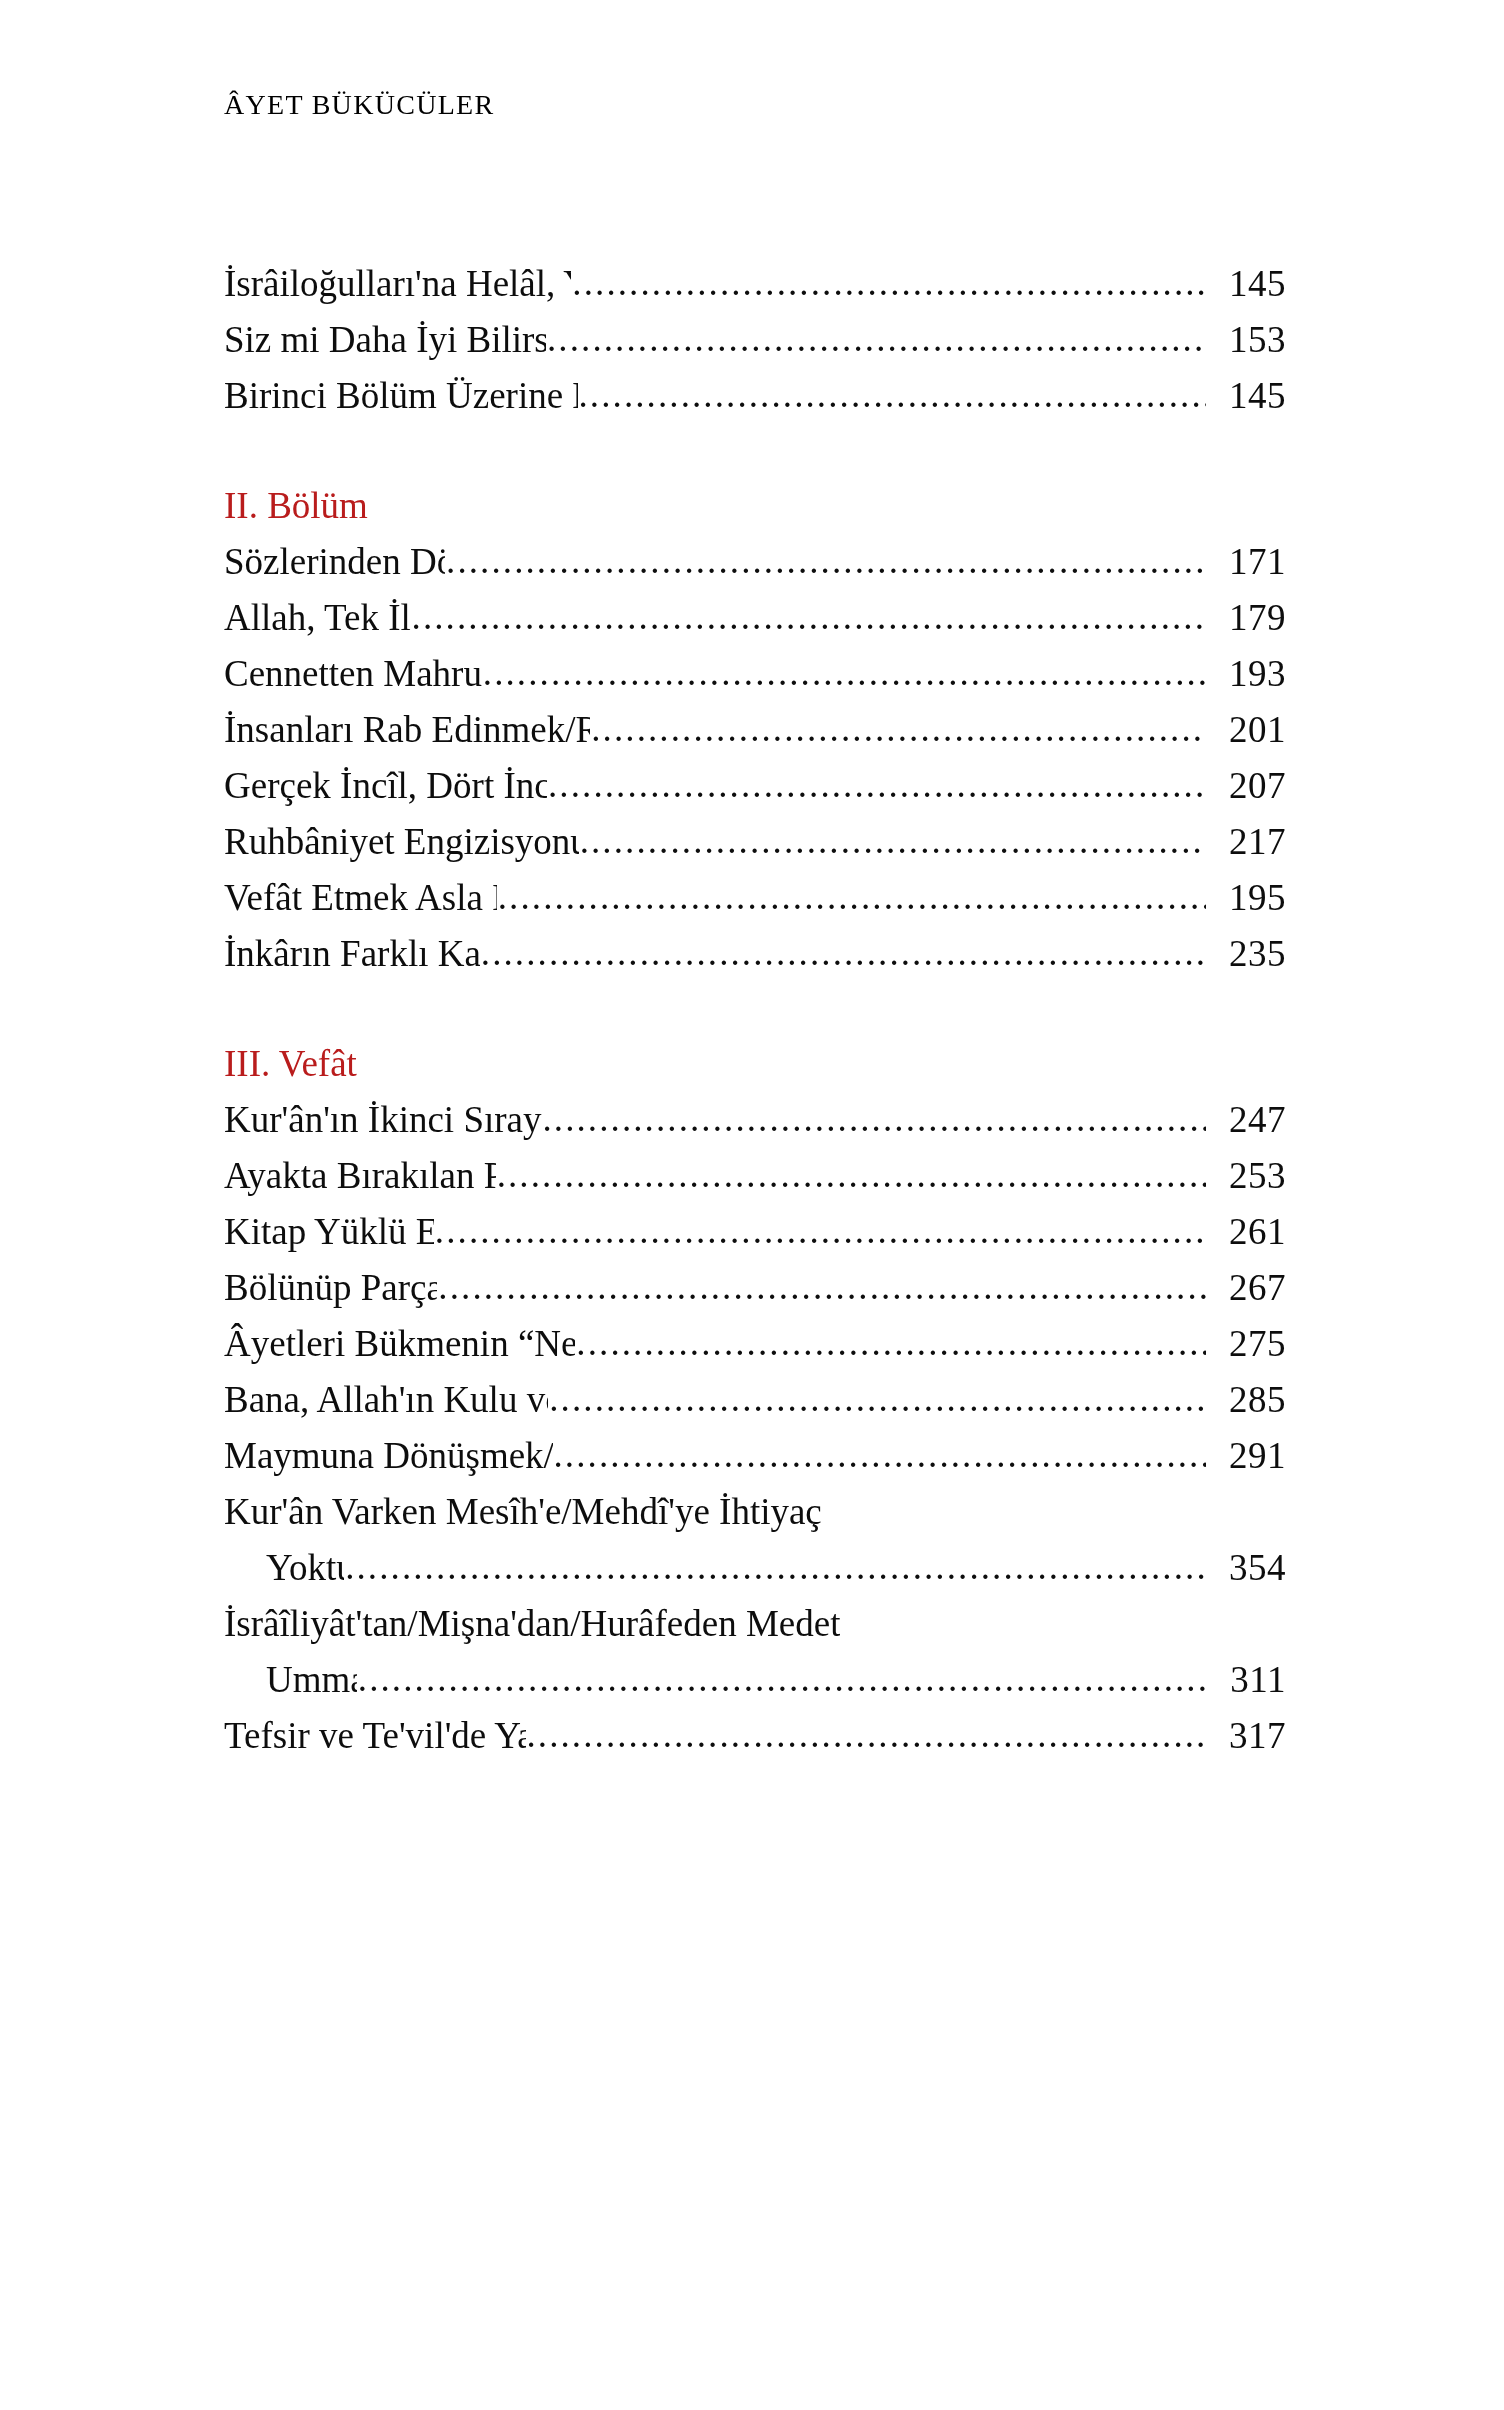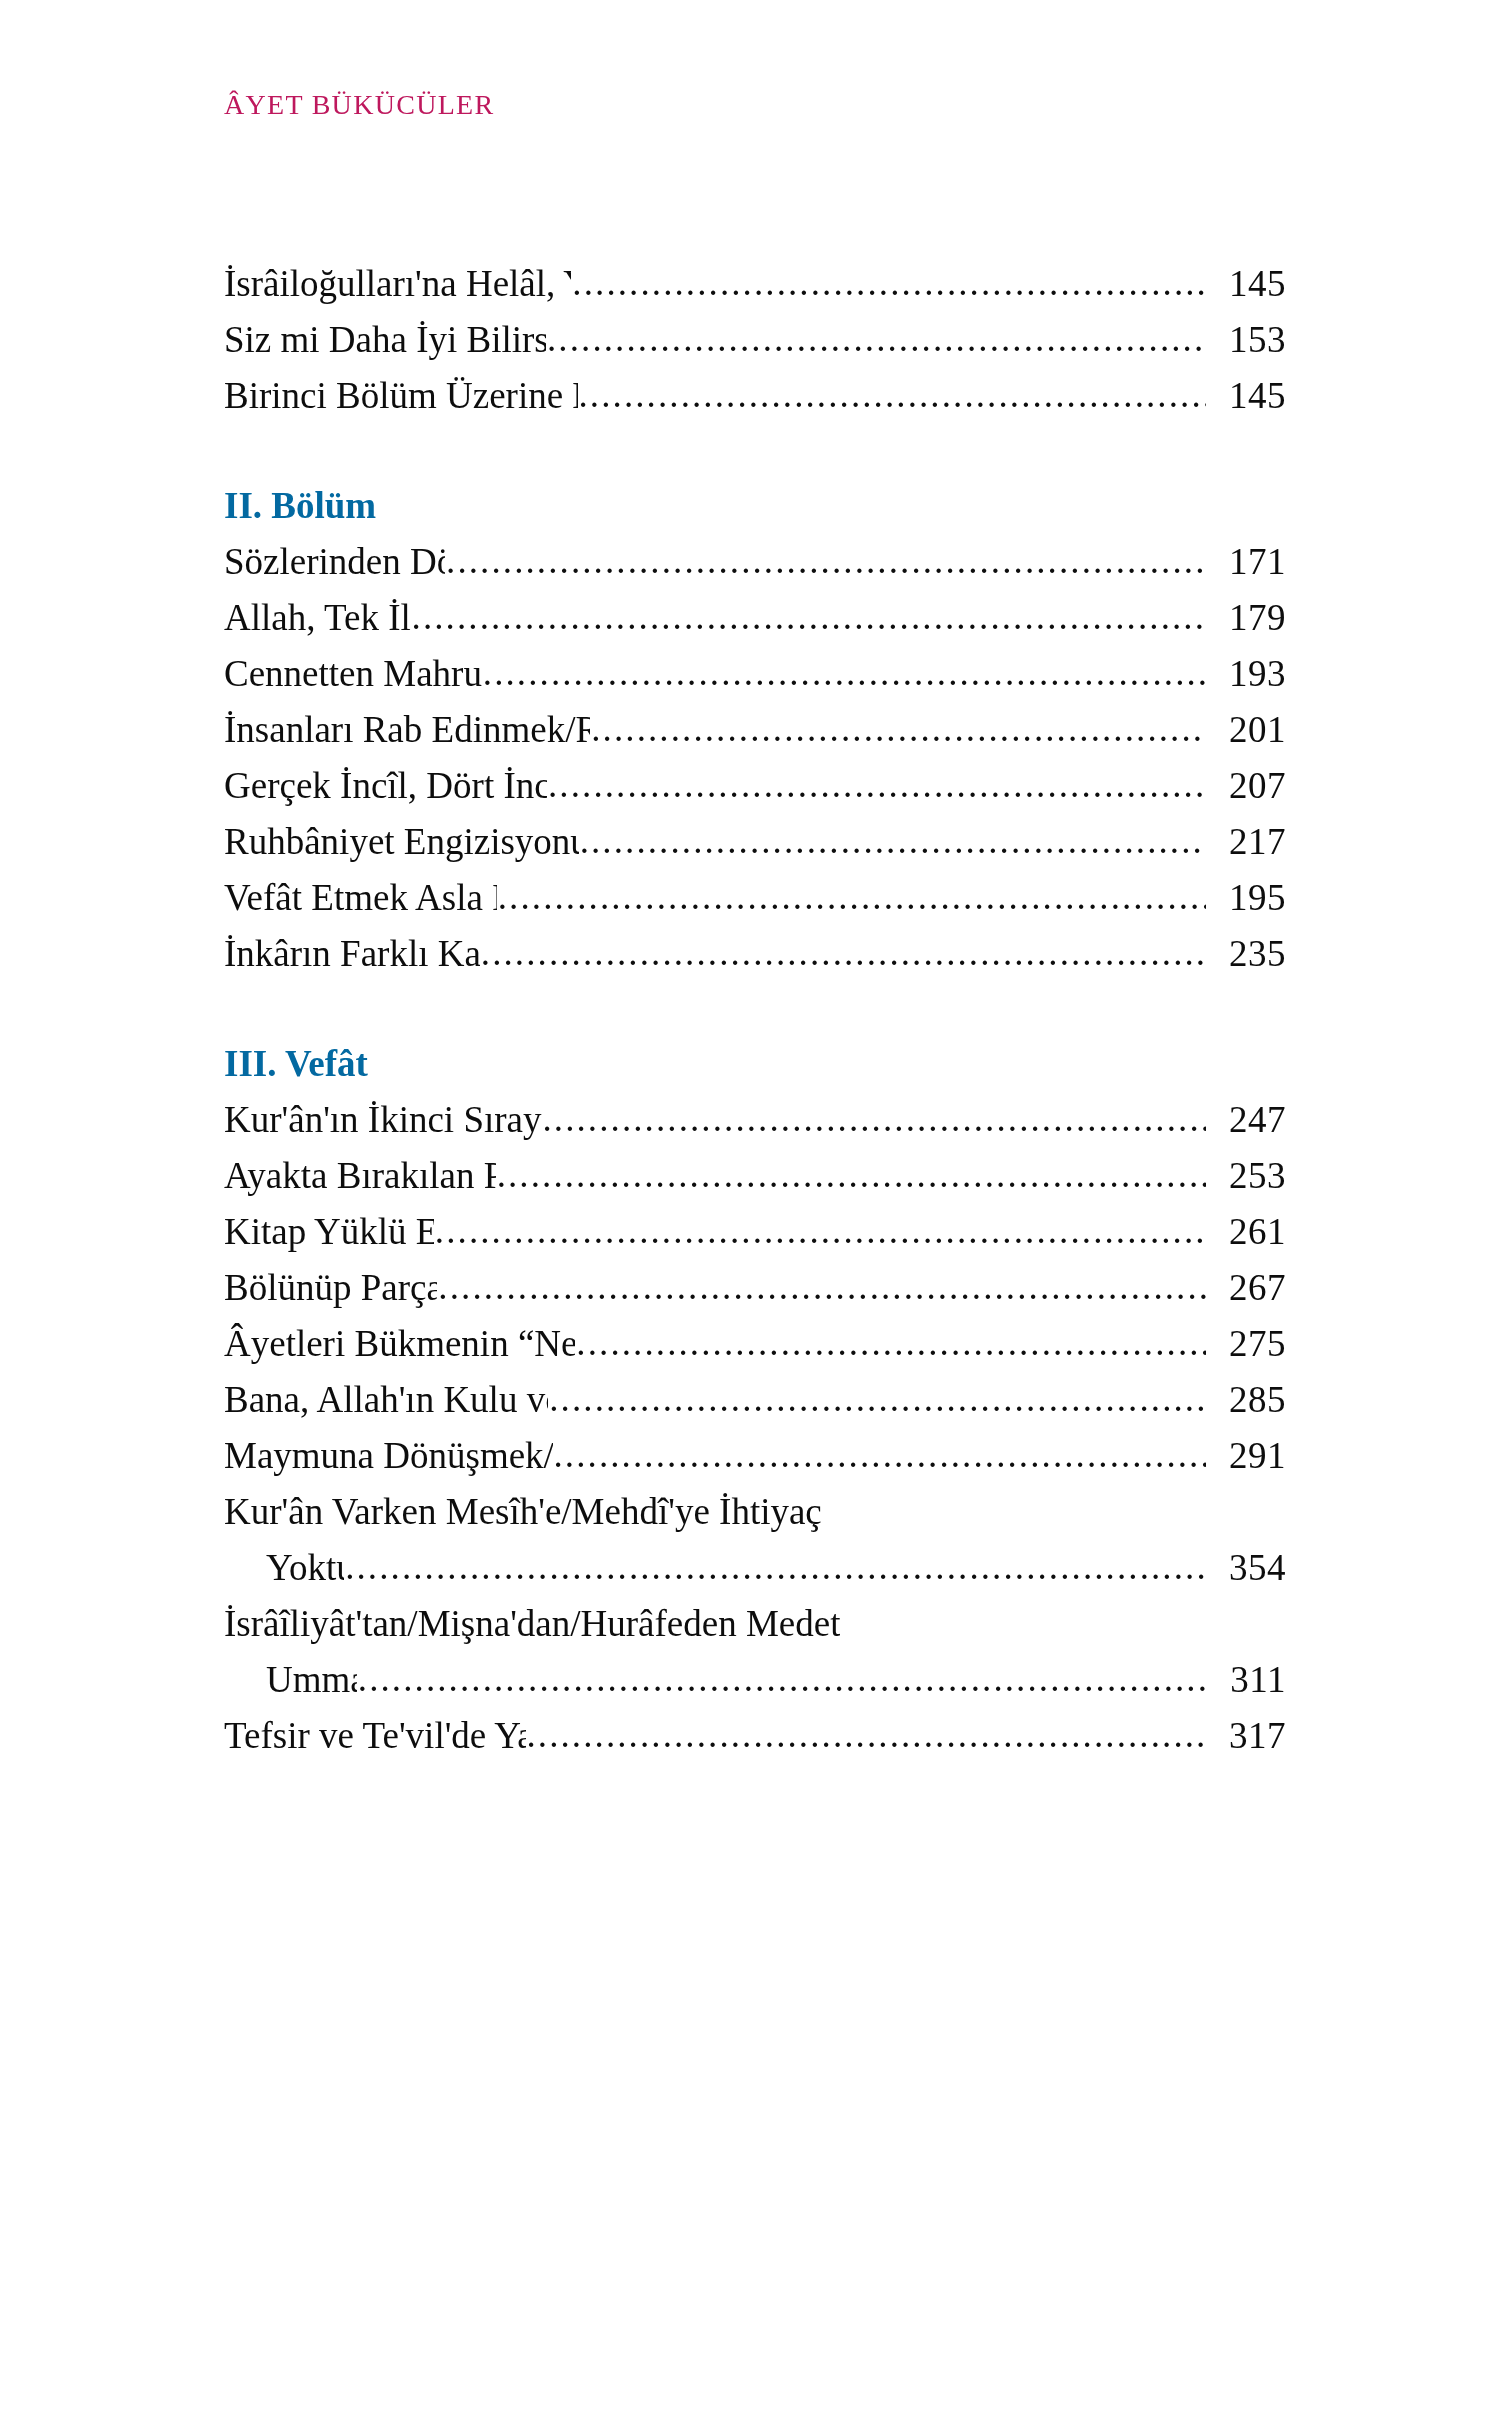--- a/index.html
+++ b/index.html
@@ -26,21 +26,21 @@
   }
 
   
   .running-header {
     position: absolute;
     left: 224px;
     top: 89px;
     font-size: 28px;
     letter-spacing: 1.3px;
     font-variant: normal;
-    color: #be185d;
+    color: #000000;
     white-space: nowrap;
   }
 
   
   .toc {
     position: absolute;
     left: 224px;
     top: 256px;
     width: 1062px;
   }
@@ -77,22 +77,22 @@
   }
 
   .toc-entry.wrap-cont {
     padding-left: 42px;
   }
 
   
   .section-heading {
     font-size: 37px;
     line-height: 56px;
-    font-weight: bold;
-    color: #0369a1;
+    font-weight: normal;
+    color: #b91c1c;
     white-space: nowrap;
   }
 
   .gap-before-heading { height: 54px; }
 </style>
 </head>
 <body>
 
 <div class="page">
 

